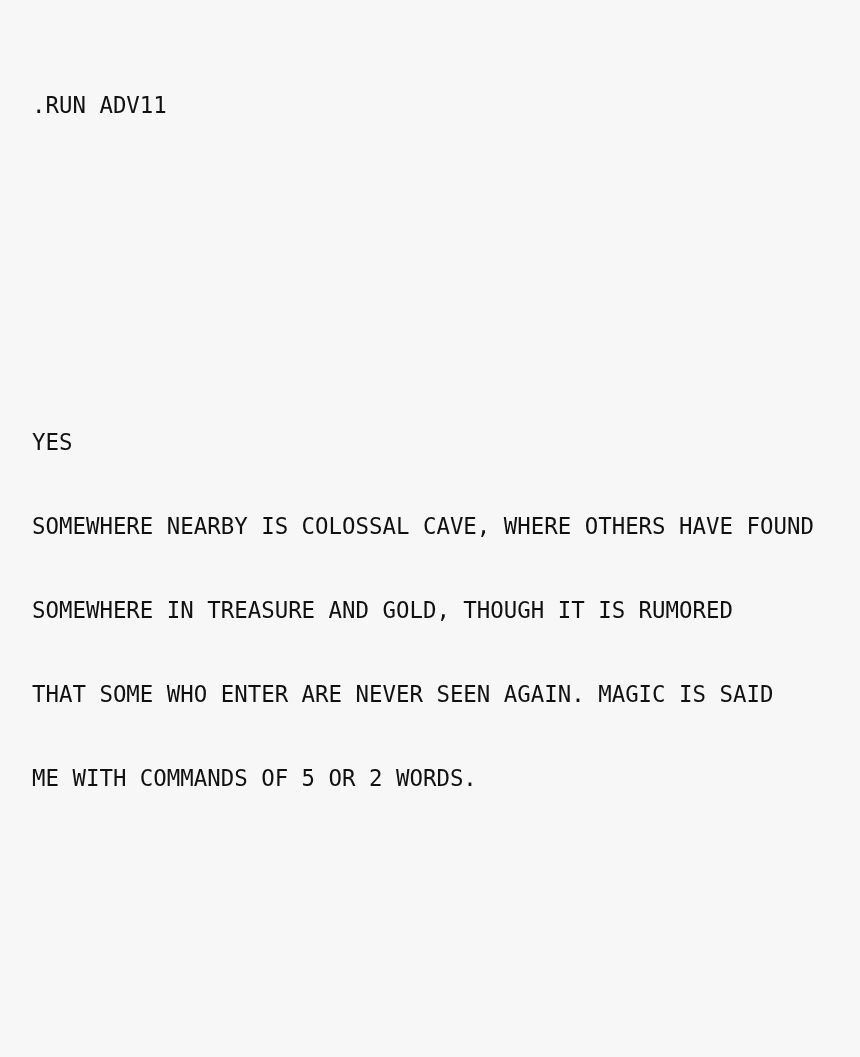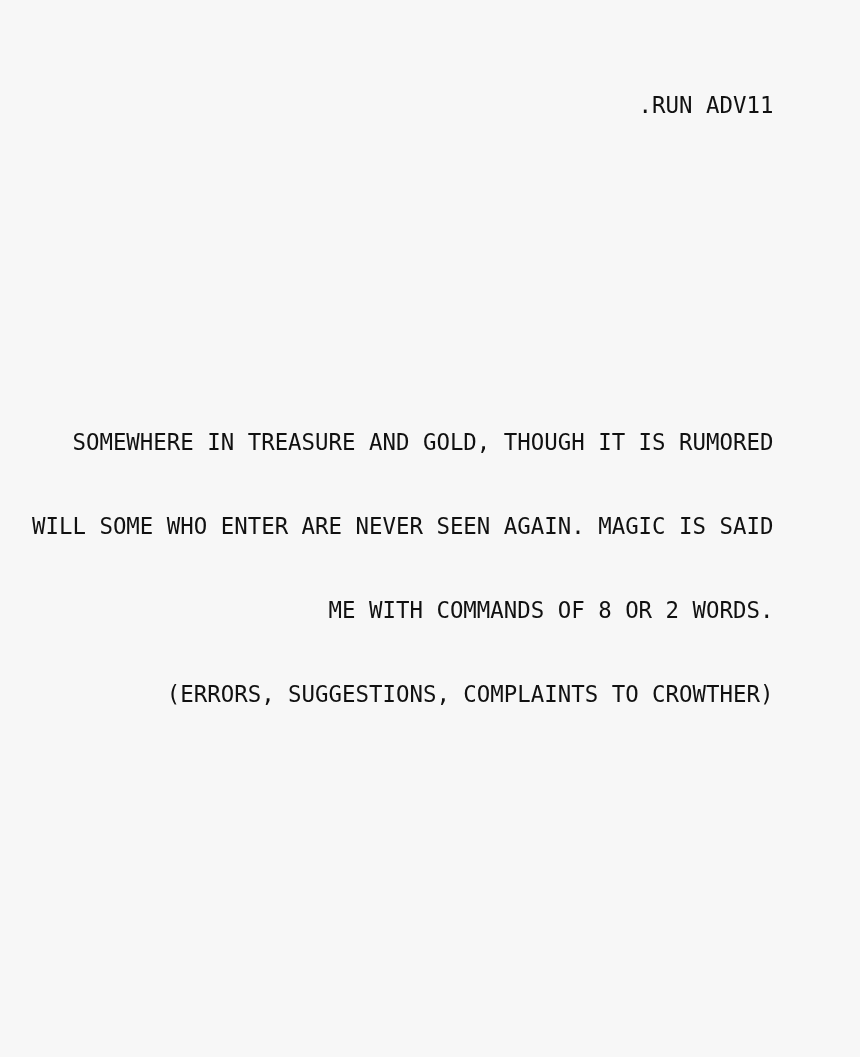--- a/index.html
+++ b/index.html
@@ -20,35 +20,35 @@
     font-family: "DejaVu Sans Mono", "Liberation Mono", monospace;
     font-size: 22.4px;
     line-height: 28.05px;
     color: #111111;
     white-space: pre;
     letter-spacing: 0;
   }
   .line {
     display: block;
     height: 28.05px;
-    text-align: right;
   }
 </style>
 </head>
 <body>
 
 <div id="terminal">
   <span class="line">.RUN ADV11</span>
   <span class="line"></span>
   <span class="line"></span>
   <span class="line"></span>
+  <span class="line">YES</span>
+  <span class="line">SOMEWHERE NEARBY IS COLOSSAL CAVE, WHERE OTHERS HAVE FOUND</span>
   <span class="line">SOMEWHERE IN TREASURE AND GOLD, THOUGH IT IS RUMORED</span>
-  <span class="line">WILL SOME WHO ENTER ARE NEVER SEEN AGAIN. MAGIC IS SAID</span>
-  <span class="line">ME WITH COMMANDS OF 8 OR 2 WORDS.</span>
-  <span class="line">(ERRORS, SUGGESTIONS, COMPLAINTS TO CROWTHER)</span>
+  <span class="line">THAT SOME WHO ENTER ARE NEVER SEEN AGAIN. MAGIC IS SAID</span>
+  <span class="line">ME WITH COMMANDS OF 5 OR 2 WORDS.</span>
   
   
   
   
   
   
   
   
   
   

